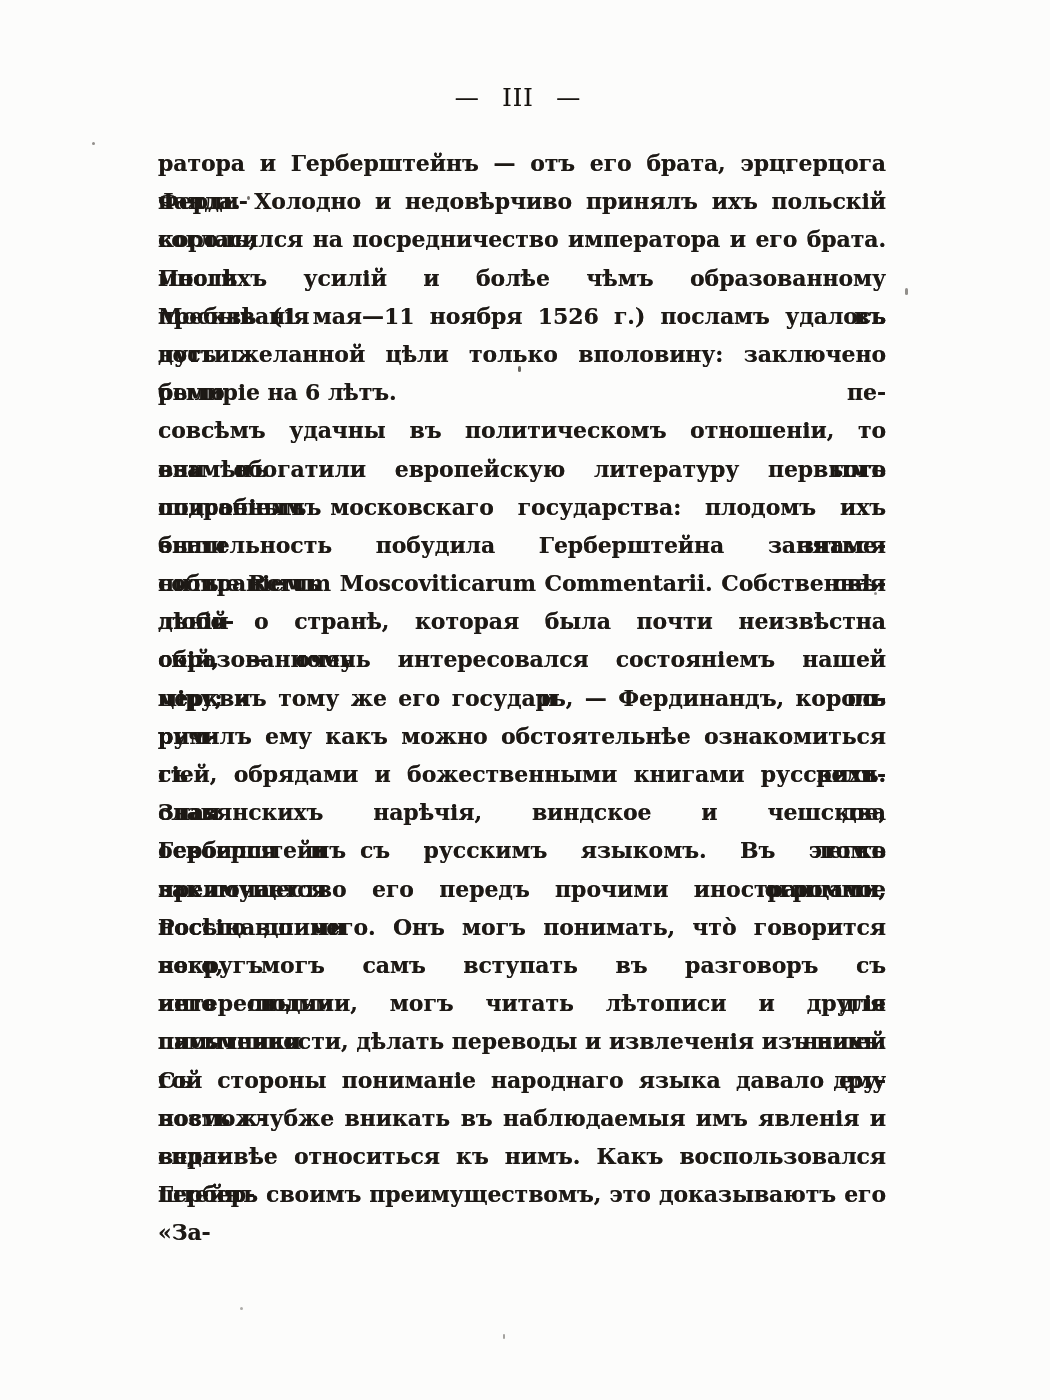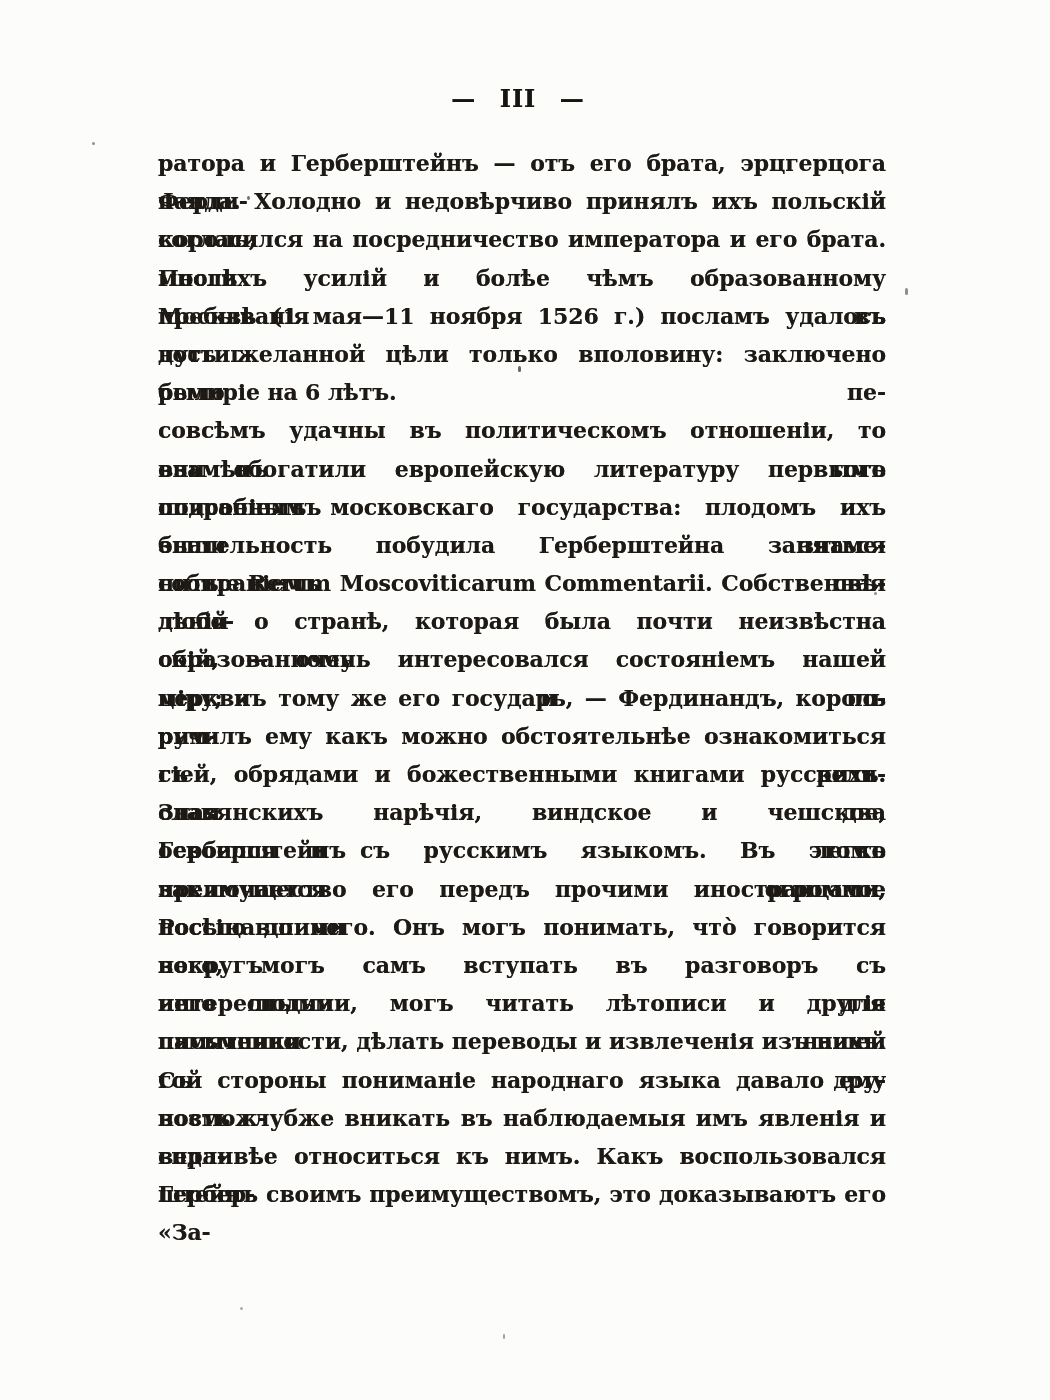--- a/index.html
+++ b/index.html
@@ -17,21 +17,21 @@
     font-family: "DejaVu Serif", "Liberation Serif", serif;
     color: #1d1915;
   }
   .page-header {
     position: absolute;
     top: 84px;
     left: 150px;
     width: 736px;
     text-align: center;
     font-size: 24px;
-    font-weight: 700;
+    font-weight: 400;
     letter-spacing: 1px;
     word-spacing: 14px;
     color: #181410;
     text-shadow: 0 0 0.5px rgba(25,20,15,0.65);
   }
   .text-column {
     position: absolute;
     top: 144px;
     left: 150px;
     width: 736px;

